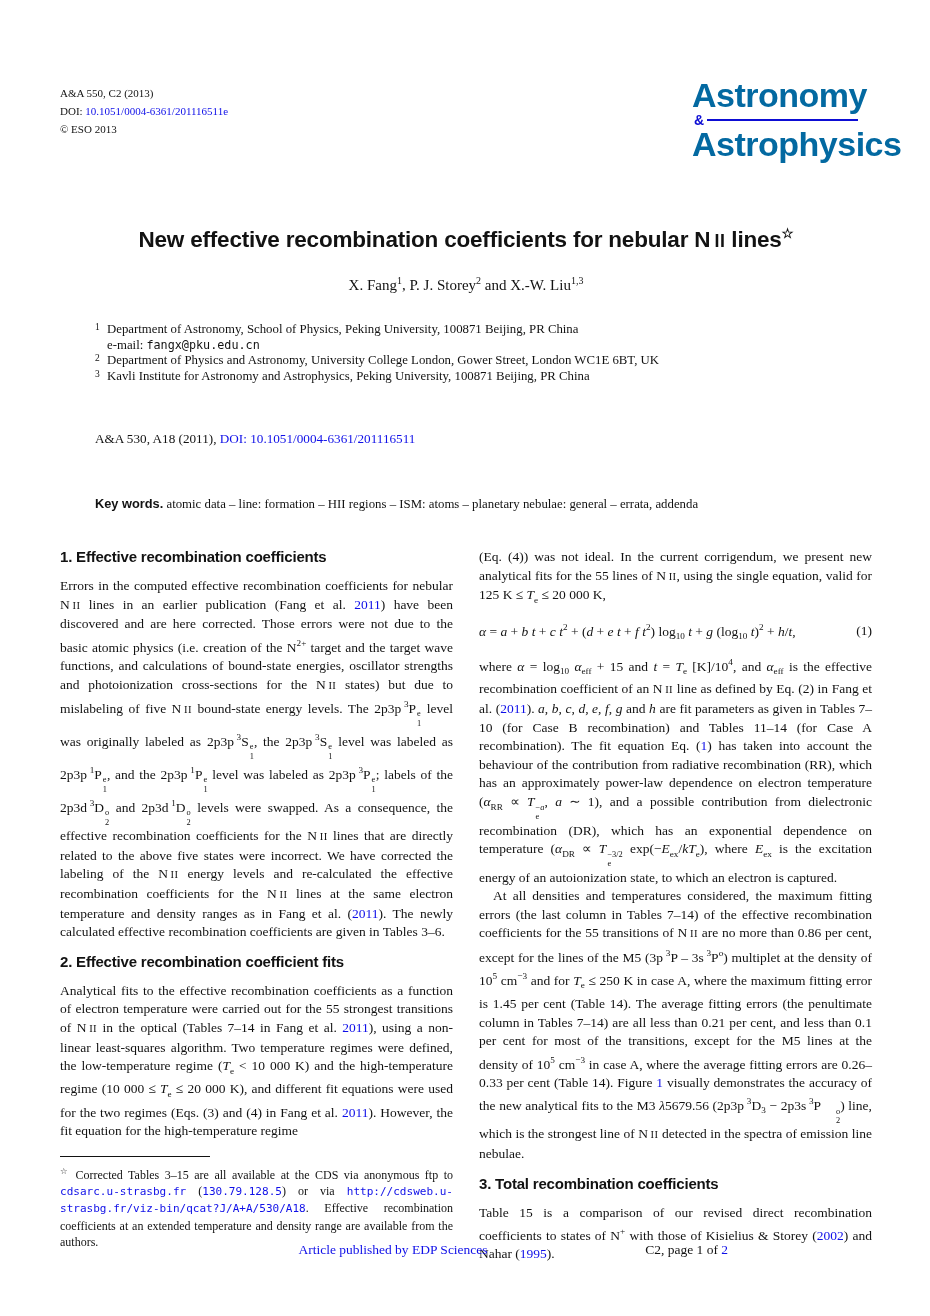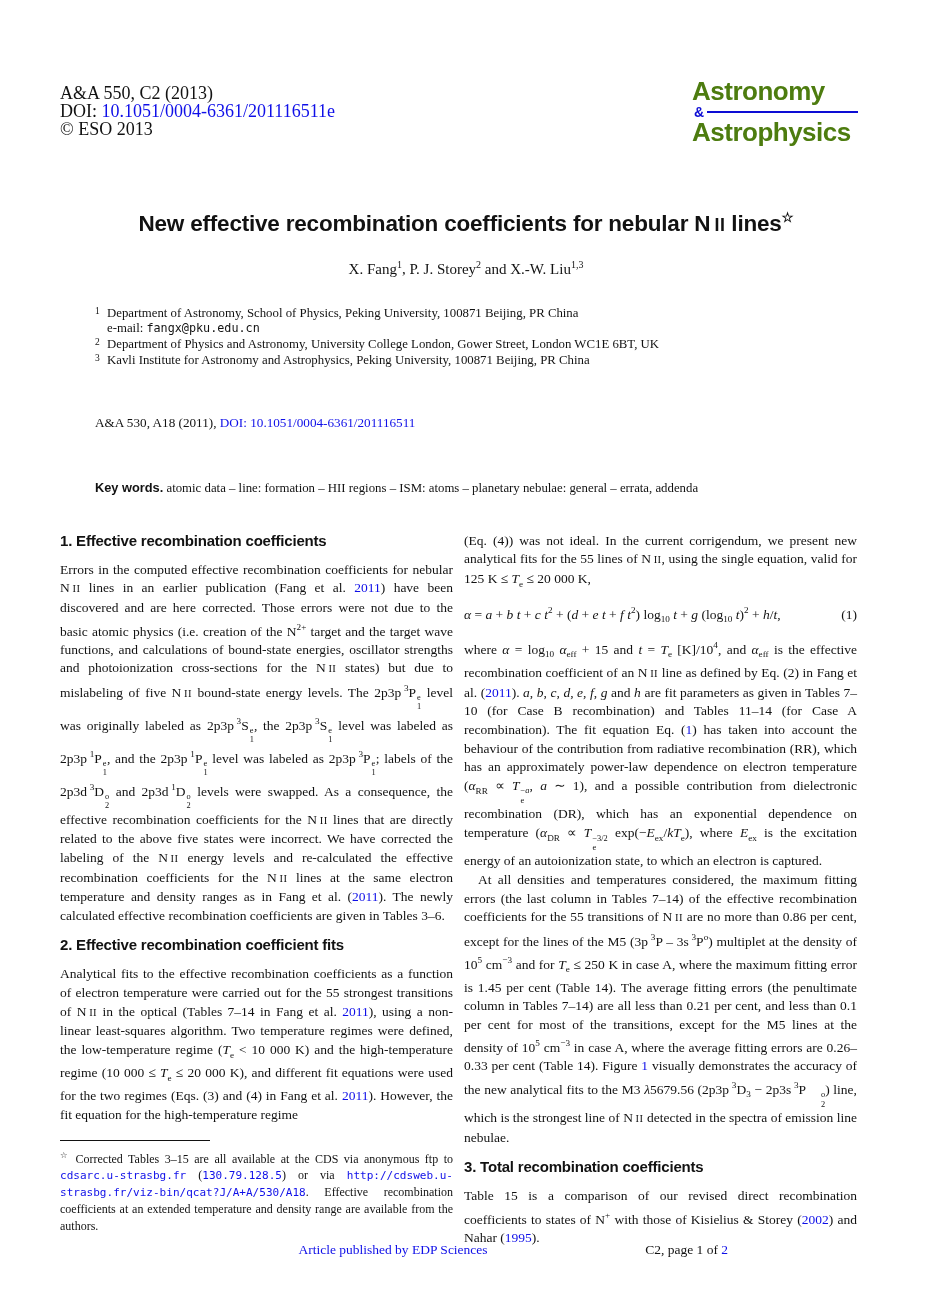--- a/index.html
+++ b/index.html
@@ -3,46 +3,46 @@
 <meta charset="utf-8">
 <style>
   html,body{margin:0;padding:0;background:#e8e8e8;}
   .page{
     width:930px;height:1316px;background:#ffffff;margin:0 auto;position:relative;
     font-family:"Liberation Serif",serif;color:#121212;box-sizing:border-box;
     padding:84px 58px 0 60px;overflow:hidden;
   }
   
   .hdr{display:flex;justify-content:space-between;align-items:flex-start;}
-  .hdr-left{font-size:18px;line-height:18px;}
+  .hdr-left{font-size:11px;line-height:18px;}
   .lnk{color:#0f0fe8;text-decoration:none;cursor:pointer;}
   .logo{margin-top:-6px;width:180px;}
-  .logo-word{font-family:"Liberation Sans",sans-serif;font-weight:bold;font-size:26px;
-    color:#4d7c0f;line-height:1.02;letter-spacing:-0.5px;}
+  .logo-word{font-family:"Liberation Sans",sans-serif;font-weight:bold;font-size:34px;
+    color:#0369a1;line-height:1.02;letter-spacing:-0.5px;}
   .logo-mid{display:flex;align-items:center;height:12px;margin:1px 0 1px 2px;}
   .logo-amp{font-family:"Liberation Sans",sans-serif;font-weight:bold;font-size:14px;color:#0d0dd4;margin-right:3px;}
   .logo-rule{flex:1;height:2px;background:#0d0dd4;margin-right:14px;}
   
   .title-block{text-align:center;margin-top:64px;font-family:"Liberation Sans",sans-serif;}
   .title-main{font-size:22.5px;font-weight:bold;margin:0;letter-spacing:-0.2px;}
   .title-main .star{font-size:60%;vertical-align:super;}
   .title-sub{font-size:22px;font-weight:bold;font-style:italic;margin-top:6px;}
   .authors{font-family:"Liberation Serif",serif;font-size:15px;margin-top:22px;font-weight:normal;}
   .authors sup{font-size:10px;}
   
   .affils{margin-top:28px;padding-left:35px;font-size:12.8px;line-height:15.8px;}
   .affil-item{display:flex;}
   .affil-num{font-size:9.5px;vertical-align:super;width:12px;flex:0 0 12px;position:relative;top:-2px;text-align:left;}
   .mono{font-family:"DejaVu Sans Mono",monospace;font-size:92%;}
   
   .prev-ref{margin-top:46px;padding-left:35px;font-size:13.2px;}
   .keywords{margin-top:49px;padding-left:35px;font-size:12.8px;}
   .kw-label{font-family:"Liberation Sans",sans-serif;font-weight:bold;}
   
-  .cols{display:flex;gap:11px;margin-top:36px;}
+  .cols{display:flex;gap:26px;margin-top:36px;}
   .col{width:393px;flex:0 0 393px;}
   .sec-h{font-family:"Liberation Sans",sans-serif;font-weight:bold;font-size:15px;margin:0 0 12px 0;letter-spacing:-0.2px;}
   .sec-h.later{margin-top:11px;}
   .body-p{font-size:13.5px;line-height:18.6px;text-align:justify;margin:0;}
   .body-p.indent{text-indent:14px;}
   .sc{font-size:79%;letter-spacing:0.4px;}
   sup{font-size:68%;}
   sub{font-size:68%;}
   .ss{display:inline-flex;flex-direction:column;align-items:flex-start;font-size:62%;
     line-height:1.12;vertical-align:-0.45em;margin-left:1px;}

